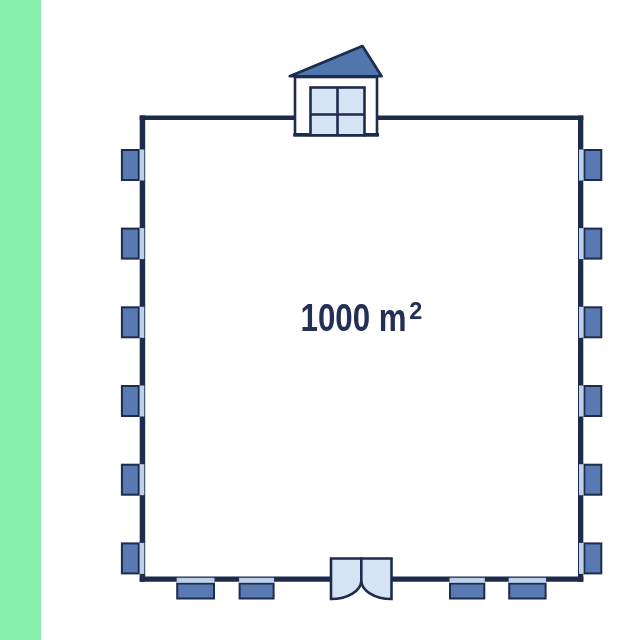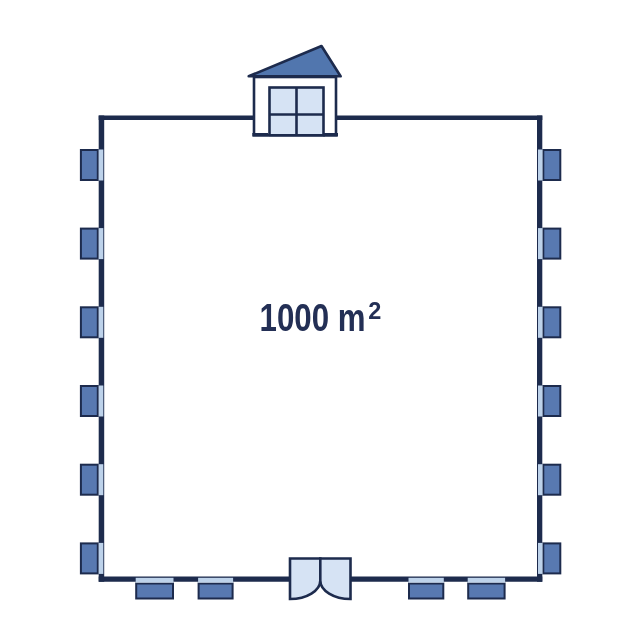--- a/index.html
+++ b/index.html
@@ -1,16 +1,16 @@
 <!DOCTYPE html>
 <html><head>
 <meta charset="utf-8">
 <style>
   html,body{margin:0;padding:0;background:#ffffff;}
-  .wrap{width:516px;height:640px;position:relative;background:#86efac;}
+  .wrap{width:516px;height:640px;position:relative;background:#86efac;padding-left:41px;}
   svg{display:block;}
   text{font-family:"Liberation Sans",sans-serif;}
 </style>
 </head>
 <body>
 <div class="wrap">
 <svg width="640" height="640" viewBox="0 0 640 640">
 
   <rect x="0" y="0" width="640" height="640" fill="#ffffff"></rect>
 

